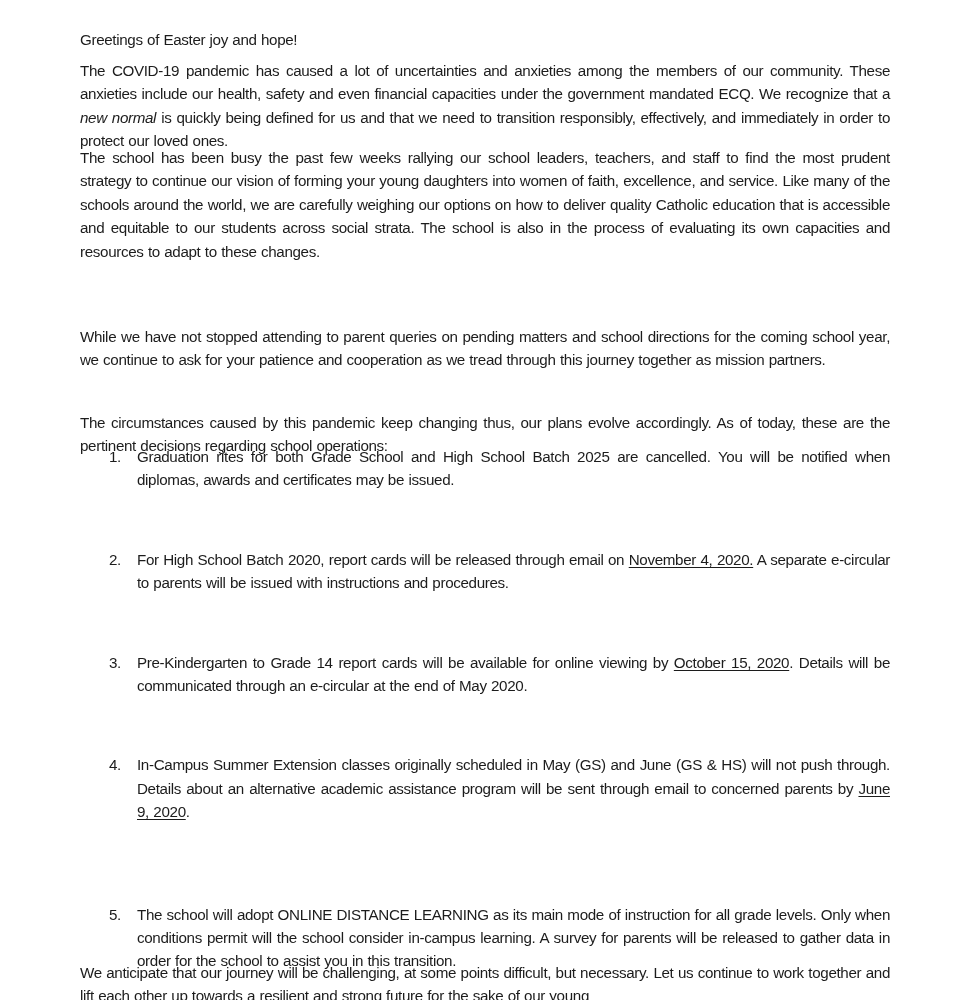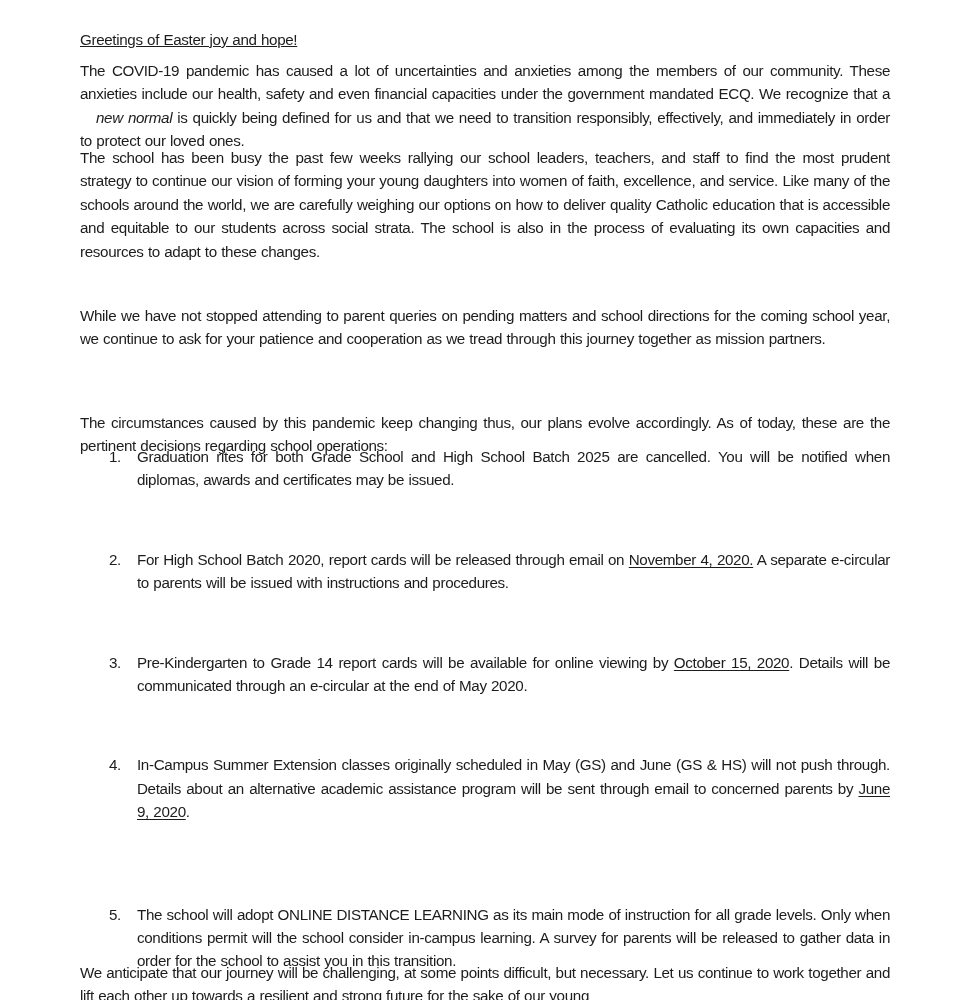--- a/index.html
+++ b/index.html
@@ -9,38 +9,38 @@
     color: #1c1c1c;
   }
   .page {
     position: absolute; left: 80px; top: 0; width: 810px;
   }
   .doc-text {
     font-size: 15.2px; line-height: 23.4px; letter-spacing: -0.35px;
     word-spacing: 0.5px;
   }
   p { margin: 0; text-align: justify; }
-  .greeting { position: absolute; top: 28px; left: 0; text-decoration: underline; }
+  .greeting { position: absolute; top: 28px; left: 0; }
   .para { position: absolute; left: 0; width: 810px; }
   .p1 { top: 59px; }
   .p2 { top: 146px; }
-  .p3 { top: 304px; }
+  .p3 { top: 325px; }
   .p4 { top: 411px; }
   .list { position: absolute; left: 0; top: 445px; width: 810px; margin: 0; padding: 0; list-style: none; }
   .list li { position: relative; padding-left: 57px; }
   .list li .num { position: absolute; left: 29px; top: 0; }
   .list li p { text-align: justify; }
   .li1 { position: absolute; top: 0; width: 753px; }
   .li2 { position: absolute; top: 56px; width: 753px; }
   .li3 { position: absolute; top: 112px; width: 753px; }
   .li4 { position: absolute; top: 168px; width: 753px; }
   .li5 { position: absolute; top: 247px; width: 753px; }
   .p5 { top: 961px; }
   u { text-decoration: underline; text-underline-offset: 2px; }
-  em { font-style: italic; margin-left: 16px; }
+  em { font-style: italic; }
 </style>
 </head>
 <body>
 
 <div class="page doc-text">
 
   <p class="greeting">Greetings of Easter joy and hope!</p>
 
   <p class="para p1"><span>The COVID-19 pandemic has caused a lot of uncertainties and anxieties among the members of our community. These anxieties include our health, safety and even financial capacities under the government mandated ECQ. We recognize that a </span><em>new normal</em><span> is quickly being defined for us and that we need to transition responsibly, effectively, and immediately in order to protect our loved ones.</span></p>
 

